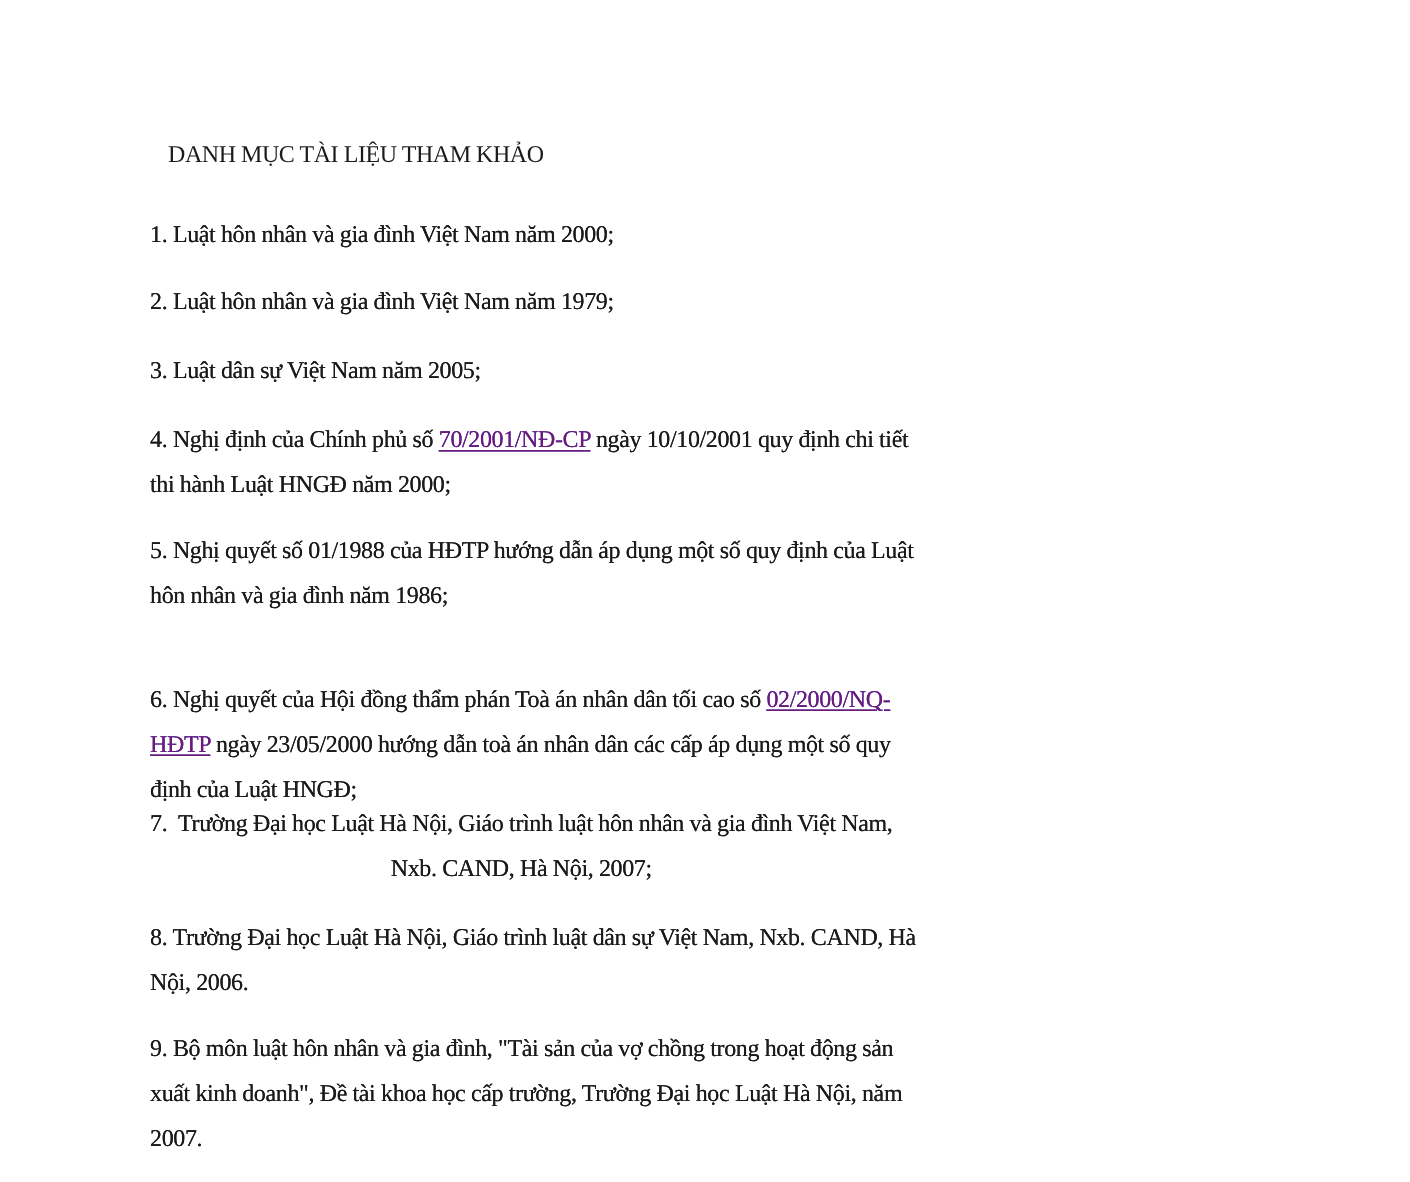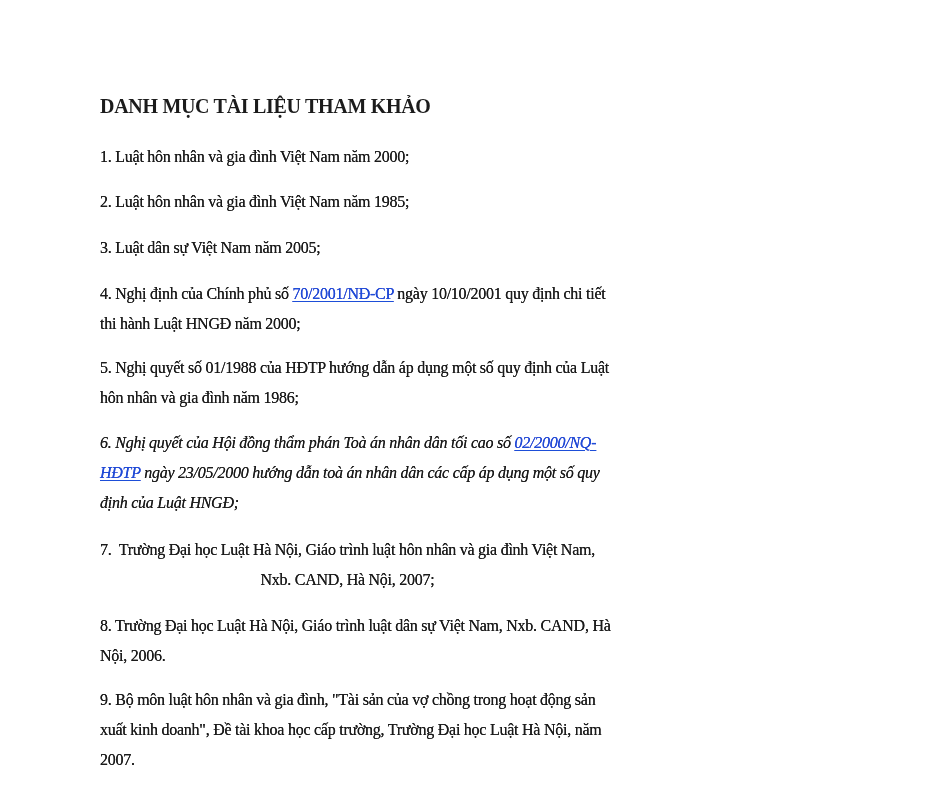--- a/index.html
+++ b/index.html
@@ -16,67 +16,67 @@
       color: #1b1b1b;
     }
     .page {
       position: absolute;
       left: 100px;
       top: 0;
       width: 740px;
     }
     .title {
       position: absolute;
-      left: 0;
+      left: 12px;
       top: 95px;
-      font-size: 20px;
-      font-weight: bold;
+      font-size: 16px;
+      font-weight: normal;
       letter-spacing: -0.3px;
       white-space: nowrap;
       margin: 0;
     }
     .ref {
       position: absolute;
       left: 0;
       margin: 0;
       font-size: 16px;
       line-height: 30px;
       white-space: nowrap;
       letter-spacing: -0.25px;
       text-shadow: 0 0 0.4px #1b1b1b;
     }
     .ref .line { display: block; }
     .ref a {
-      color: #1d4ed8;
+      color: #701a75;
       text-decoration: underline;
       text-underline-offset: 2px;
       text-shadow: 0 0 0.4px #2323c8;
     }
     .r1 { top: 142px; }
     .r2 { top: 187px; }
     .r3 { top: 233px; }
     .r4 { top: 279px; }
     .r5 { top: 353px; }
-    .r6 { top: 428px; font-style: italic; }
+    .r6 { top: 452px; }
     .r7 { top: 535px; text-align: center; }
     .r8 { top: 611px; }
     .r9 { top: 685px; }
   </style>
 </head>
 <body>
 
 <div class="page">
   <h1 class="title">DANH MỤC TÀI LIỆU THAM KHẢO</h1>
 
   <p class="ref r1">
     <span class="line">1. Luật hôn nhân và gia đình Việt Nam năm 2000;</span>
   </p>
 
   <p class="ref r2">
-    <span class="line">2. Luật hôn nhân và gia đình Việt Nam năm 1985;</span>
+    <span class="line">2. Luật hôn nhân và gia đình Việt Nam năm 1979;</span>
   </p>
 
   <p class="ref r3">
     <span class="line">3. Luật dân sự Việt Nam năm 2005;</span>
   </p>
 
   <p class="ref r4">
     <span class="line"><span>4. Nghị định của Chính phủ số </span><a href="#">70/2001/NĐ-CP</a><span> ngày 10/10/2001 quy định chi tiết</span></span>
     <span class="line">thi hành Luật HNGĐ năm 2000;</span>
   </p>

